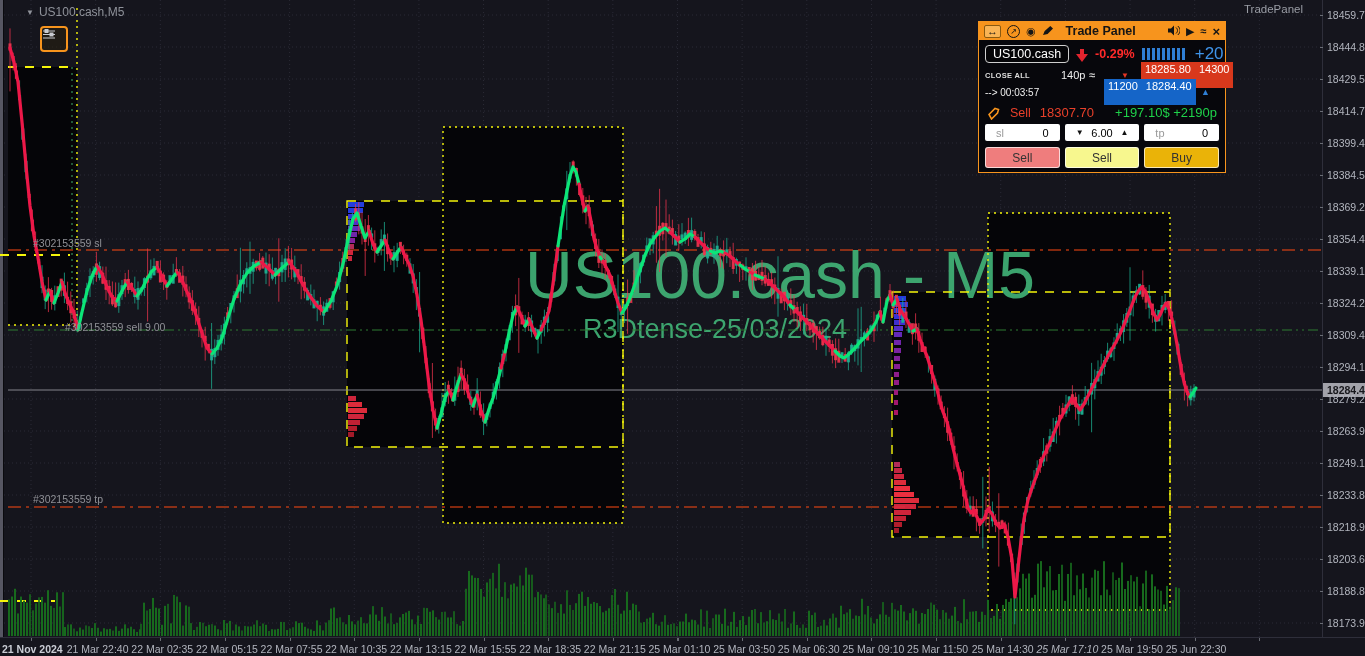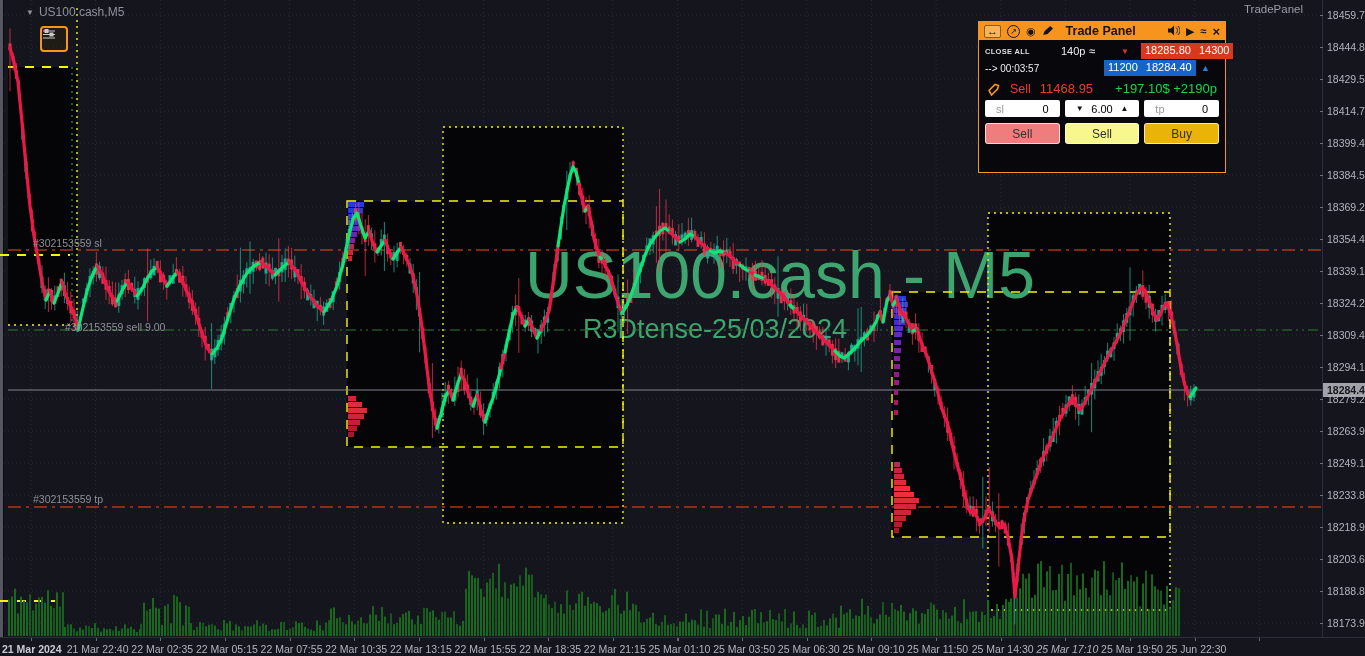--- a/index.html
+++ b/index.html
@@ -40,21 +40,21 @@
   #tp-titlebar .title{font-size:12.5px;font-weight:bold;margin:0 6px;flex:0 0 auto;cursor:default;}
   .tp-row{position:relative;display:flex;align-items:center;}
   .sym-box{border:1px solid #cfcfcf;border-radius:4px;padding:1px 7px;color:#fff;font-size:12.5px;background:#050508;}
   .dn-arrow{width:0;height:0;border-left:6px solid transparent;border-right:6px solid transparent;border-top:8px solid #e3242e;position:relative;}
   .dn-arrow::before{content:"";position:absolute;left:-2px;top:-13px;width:4px;height:6px;background:#e3242e;}
   .pct{color:#ff2a2a;font-weight:bold;font-size:12.5px;}
   .meter{display:flex;align-items:flex-end;gap:2px;}
   .meter i{display:block;width:3px;height:12px;background:#2f7fd6;}
   .meter-val{color:#3f93e8;font-size:17px;margin-left:3px;}
   .smalltxt{font-size:7.5px;font-weight:bold;color:#ddd;letter-spacing:.3px;}
-  .px-box{color:#fff;font-size:11px;padding:0 4px;height:16px;line-height:14px;display:flex;gap:8px;}
+  .px-box{color:#fff;font-size:11px;padding:0 4px;height:26px;line-height:14px;display:flex;gap:8px;}
   .px-box.red{background:#d8381c;}
   .px-box.blue{background:#1565c8;}
   .tri-red{color:#e33524;font-size:8px;}
   .tri-blue{color:#2f7fd6;font-size:9px;}
   .sell-word{color:#e8402a;font-size:12.5px;}
   .sell-price{color:#e8402a;font-size:13px;}
   .profit{color:#1fd24a;font-size:13px;margin-left:auto;}
   .fields{display:flex;gap:5px;padding:0 6px;margin-top:4px;}
   .fld{flex:1;background:#fff;border-radius:2px;height:17px;display:flex;align-items:center;padding:0 11px;color:#000;}
   .fld .ph{color:#999;}
@@ -1448,21 +1448,21 @@
       <div class="ptick" style="top: 457px;">18249.10</div>
       <div class="ptick" style="top: 489px;">18233.80</div>
       <div class="ptick" style="top: 521px;">18218.95</div>
       <div class="ptick" style="top: 553px;">18203.65</div>
       <div class="ptick" style="top: 585px;">18188.80</div>
       <div class="ptick" style="top: 617px;">18173.95</div>
     </div>
 
   <div id="time-axis">
     <div class="ticks"></div>
-  <div class="ttick bold" style="left: 2px;">21 Mar 2024</div>
+  <div class="ttick bold" style="left: 2px;">21 Nov 2024</div>
       <div class="ttick" style="left: 66.65px;">21 Mar 22:40</div>
       <div class="ttick" style="left: 131.3px;">22 Mar 02:35</div>
       <div class="ttick" style="left: 195.95px;">22 Mar 05:15</div>
       <div class="ttick" style="left: 260.6px;">22 Mar 07:55</div>
       <div class="ttick" style="left: 325.25px;">22 Mar 10:35</div>
       <div class="ttick" style="left: 389.9px;">22 Mar 13:15</div>
       <div class="ttick" style="left: 454.55px;">22 Mar 15:55</div>
       <div class="ttick" style="left: 519.2px;">22 Mar 18:35</div>
       <div class="ttick" style="left: 583.85px;">22 Mar 21:15</div>
       <div class="ttick" style="left: 648.5px;">25 Mar 01:10</div>
@@ -1491,20 +1491,37 @@
         <svg width="13" height="11">
             <path d="M1 3.5h3L7 .5v10L4 7.5H1z" fill="#151515"></path>
             <path d="M9 2.5c2 1.8 2 4.2 0 6M10.8 1c3 2.8 3 6.2 0 9" stroke="#151515" fill="none"></path>
           </svg>
       </span>
       <span class="ic">▶</span>
       <span class="ic" style="font-weight:bold;">≈</span>
       <span class="ic" style="font-weight:bold;font-size:13px;">×</span>
     </div>
 
+    <div class="tp-row" style="margin:4px 6px 0 6px;gap:7px;">
+      <span class="sym-box">US100.cash</span>
+      <span class="dn-arrow" style="margin-top:8px;"></span>
+      <span class="pct">-0.29%</span>
+      <span class="meter" style="margin-left:auto;">
+        <i></i>
+          <i></i>
+          <i></i>
+          <i></i>
+          <i></i>
+          <i></i>
+          <i></i>
+          <i></i>
+          <i></i>
+      </span>
+      <span class="meter-val">+20</span>
+    </div>
 
     <div class="tp-row" style="margin:4px 6px 0 6px;height:14px;">
       <span class="smalltxt">CLOSE ALL</span>
       <span style="position:absolute;left:76px;color:#eee;">140p</span>
       <span style="position:absolute;left:104px;color:#cfcfcf;font-weight:bold;">≈</span>
       <span class="tri-red" style="position:absolute;left:136px;">▼</span>
       <span class="px-box red" style="position:absolute;left:156px;">
         <span>18285.80</span>
         <span>14300</span>
       </span>
@@ -1517,21 +1534,21 @@
         <span>18284.40</span>
       </span>
       <span class="tri-blue" style="position:absolute;left:216px;">▲</span>
     </div>
 
     <div class="tp-row" style="margin:6px 8px 0 8px;gap:9px;">
       <svg width="14" height="14">
         <path d="M2 8.5 8 2.5l3.5 1-1 3.5-6 6z" fill="none" stroke="#f7941d" stroke-width="1.6"></path>
       </svg>
       <span class="sell-word">Sell</span>
-      <span class="sell-price">11468.95</span>
+      <span class="sell-price">18307.70</span>
       <span class="profit">+197.10$ +2190p</span>
     </div>
 
     <div class="fields">
       <span class="fld">
         <span class="ph">sl</span>
         <span class="val">0</span>
       </span>
       <span class="fld lot">
         <span class="sp">▼</span>

